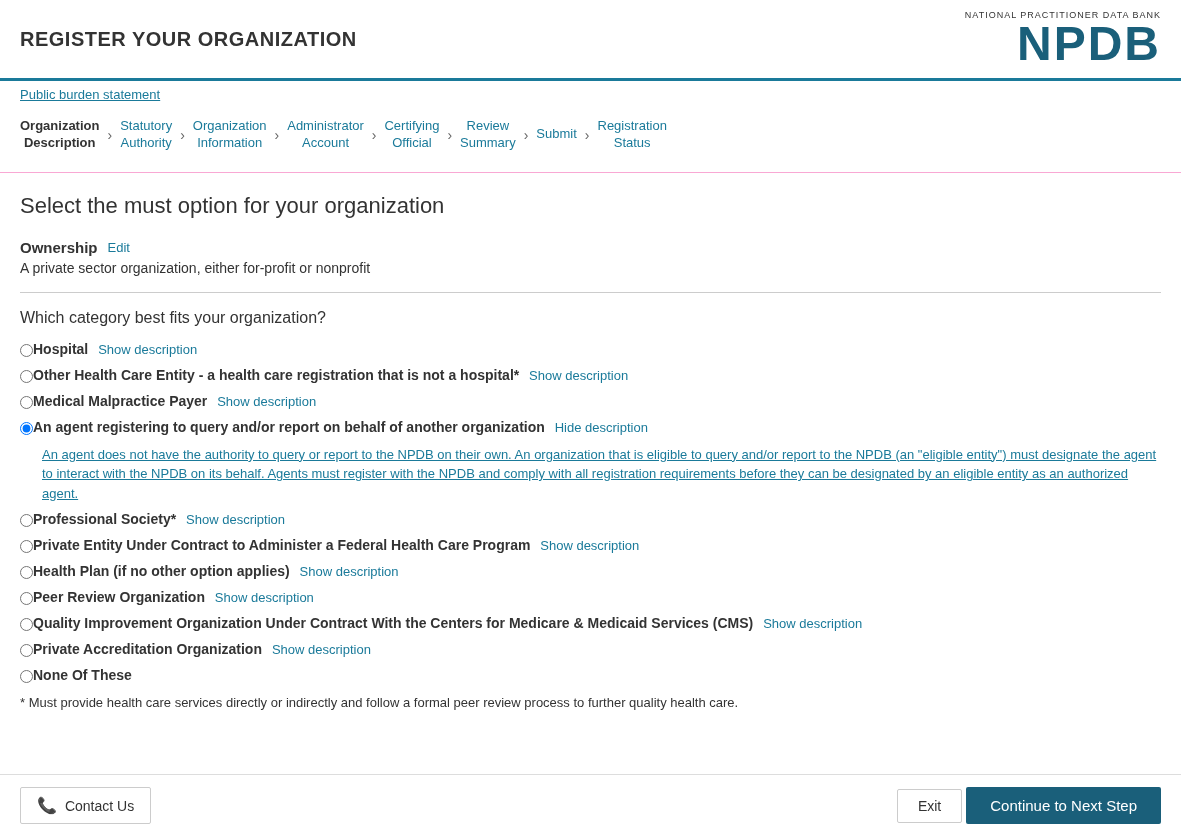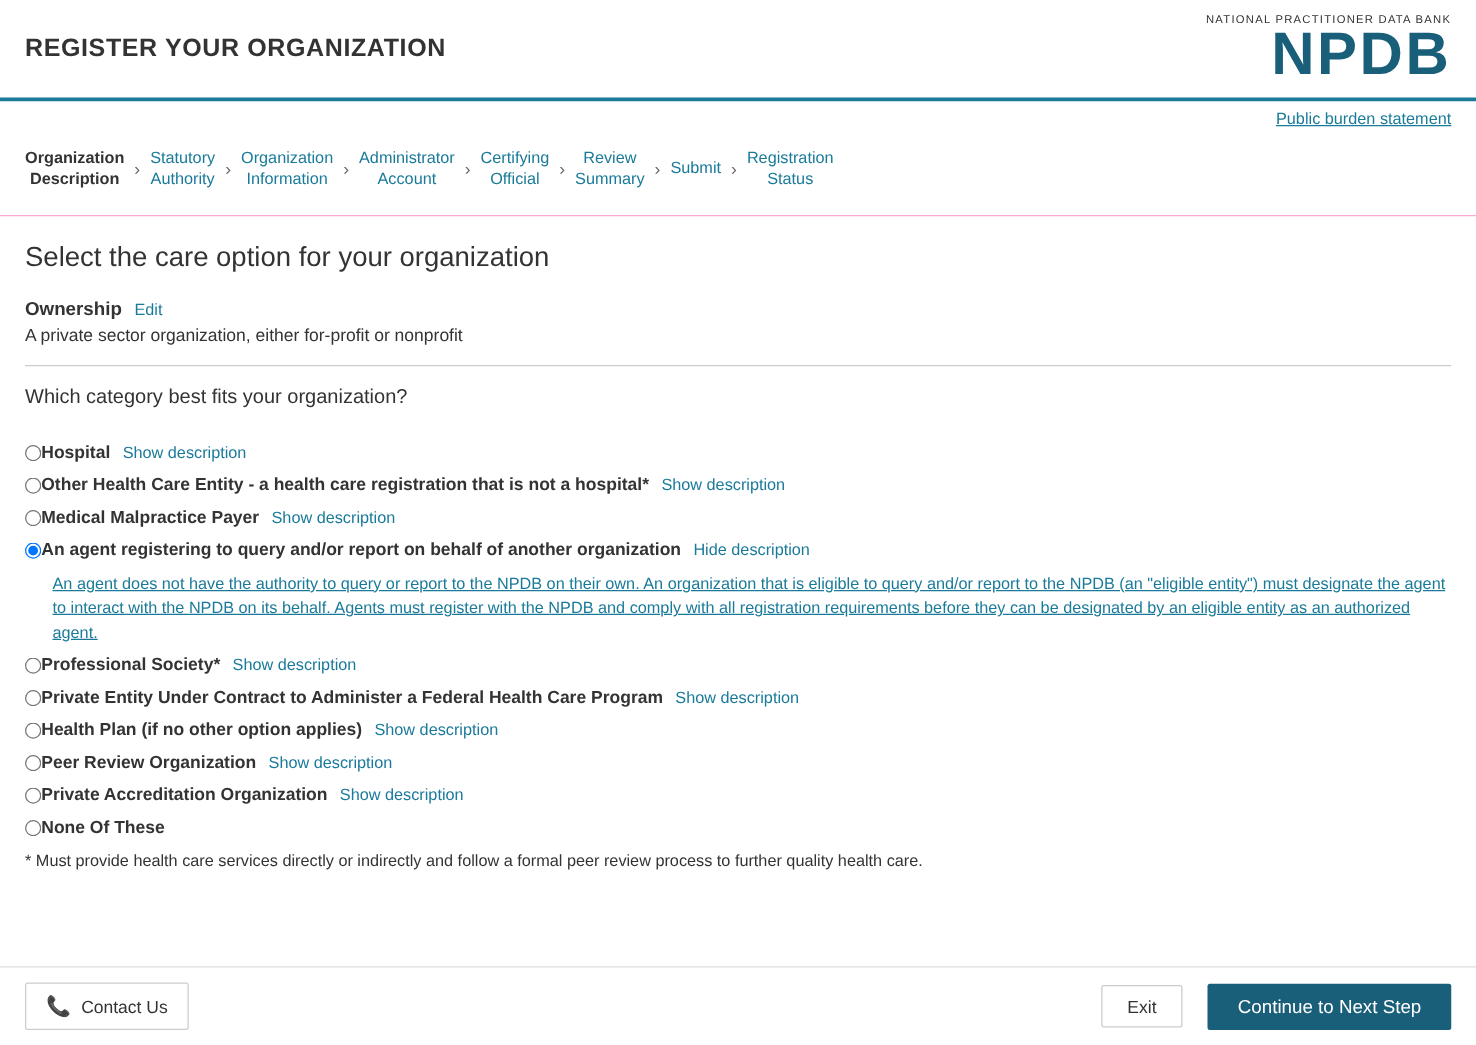--- a/index.html
+++ b/index.html
@@ -32,21 +32,21 @@
     .logo-text {
       font-size: 48px;
       font-weight: bold;
       color: #1a5f7a;
       line-height: 1;
       letter-spacing: 2px;
     }
 
     
     .burden-link {
-      text-align: right;
+      text-align: left;
       padding: 6px 20px;
       color: #1a7a9a;
       font-size: 13px;
       text-decoration: underline;
       cursor: pointer;
     }
 
     
     .breadcrumb {
       display: flex;
@@ -110,21 +110,21 @@
       text-decoration: none;
     }
     .ownership-desc {
       font-size: 14px;
       color: #333;
     }
 
     
     .category-question {
       font-size: 16px;
-      margin-bottom: 26px;
+      margin-bottom: 14px;
       color: #333;
     }
 
     
     .radio-option {
       display: flex;
       align-items: flex-start;
       margin-bottom: 10px;
       gap: 0;
     }
@@ -193,21 +193,21 @@
       font-size: 14px;
       cursor: pointer;
       color: #333;
       border-radius: 2px;
     }
     .contact-icon {
       font-size: 16px;
     }
     .footer-right {
       display: flex;
-      gap: 20px;
+      gap: 4px;
       align-items: center;
     }
     .exit-btn {
       border: 1px solid #ccc;
       background: #fff;
       padding: 8px 20px;
       font-size: 14px;
       cursor: pointer;
       color: #333;
       border-radius: 2px;
@@ -265,21 +265,21 @@
   <div class="breadcrumb-item">
     <span class="step-label">Submit</span>
   </div>
   <span class="breadcrumb-arrow">›</span>
   <div class="breadcrumb-item">
     <span class="step-label">Registration<br>Status</span>
   </div>
 </div>
 
 <div class="main">
-  <h1 class="page-title">Select the care option for your organization</h1>
+  <h1 class="page-title">Select the must option for your organization</h1>
 
   <div class="ownership-section">
     <div class="ownership-header">
       <span class="ownership-label">Ownership</span>
       <a class="edit-link">Edit</a>
     </div>
     <div class="ownership-desc">A private sector organization, either for-profit or nonprofit</div>
   </div>
 
   <div class="category-question">Which category best fits your organization?</div>
@@ -344,20 +344,27 @@
   </div>
 
   <div class="radio-option">
     <input type="radio" name="category" id="peer-review" style="">
     <label for="peer-review" class="radio-label">
       <strong>Peer Review Organization</strong>
       <a class="show-desc-link">Show description</a>
     </label>
   </div>
 
+  <div class="radio-option">
+    <input type="radio" name="category" id="quality" style="">
+    <label for="quality" class="radio-label">
+      <strong>Quality Improvement Organization Under Contract With the Centers for Medicare &amp; Medicaid Services (CMS)</strong>
+      <a class="show-desc-link">Show description</a>
+    </label>
+  </div>
 
   <div class="radio-option">
     <input type="radio" name="category" id="accreditation" style="">
     <label for="accreditation" class="radio-label">
       <strong>Private Accreditation Organization</strong>
       <a class="show-desc-link">Show description</a>
     </label>
   </div>
 
   <div class="radio-option">

